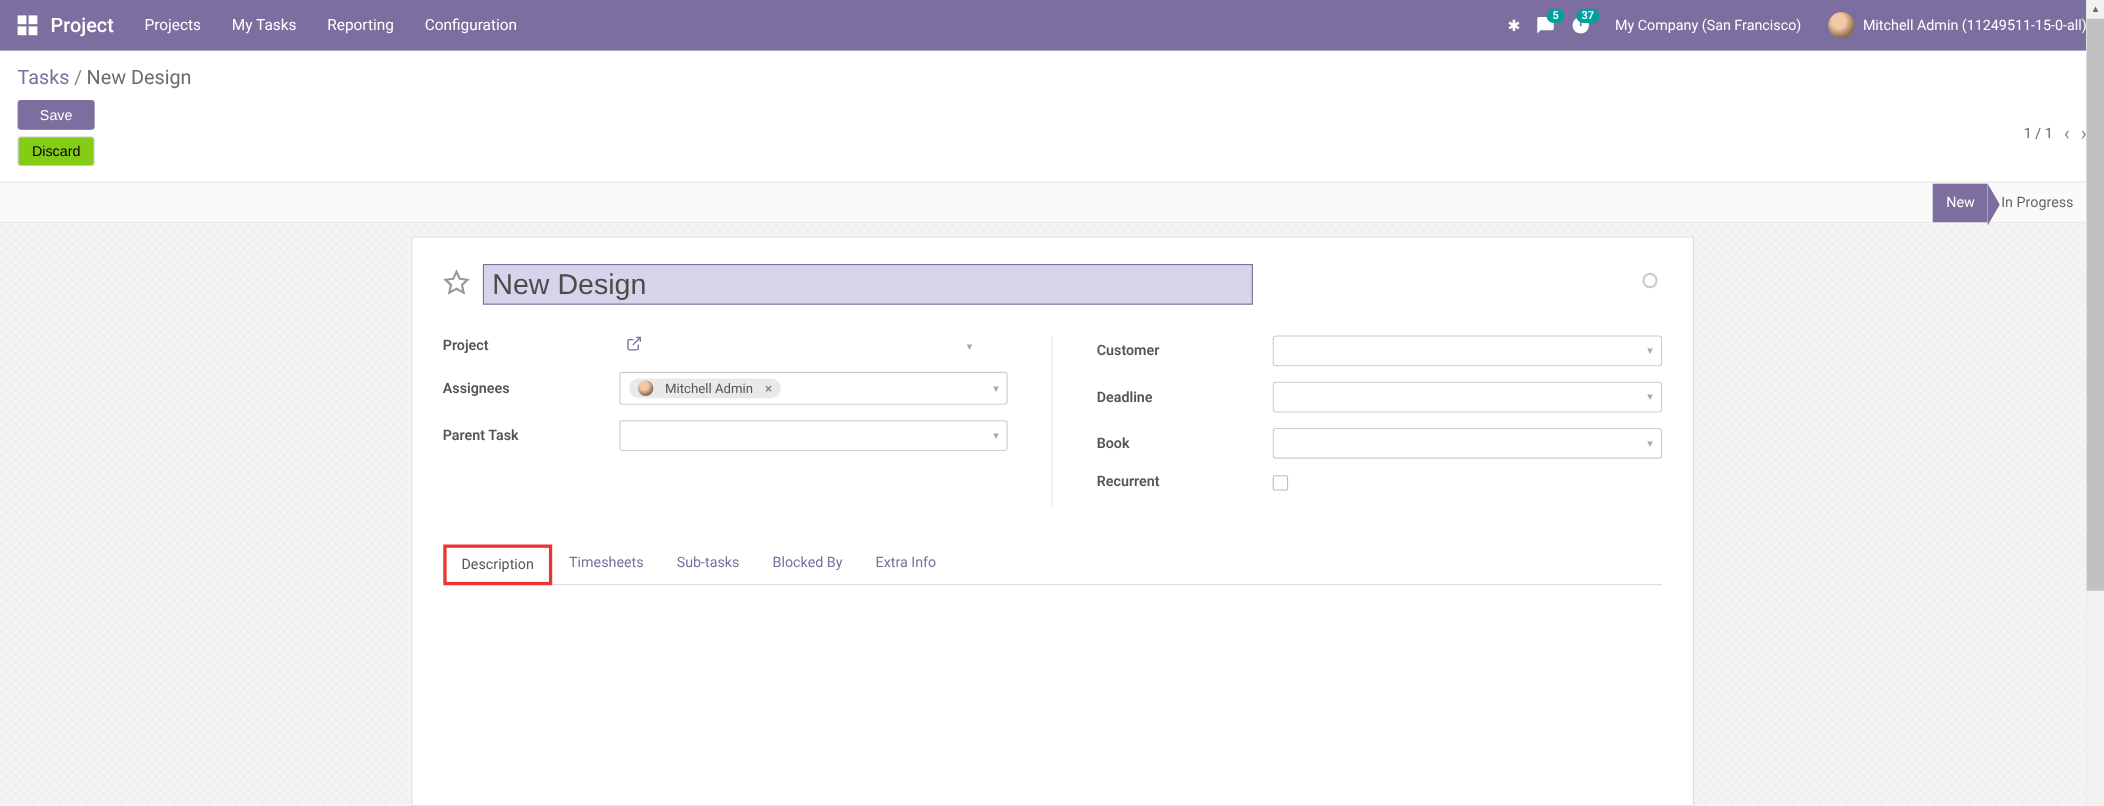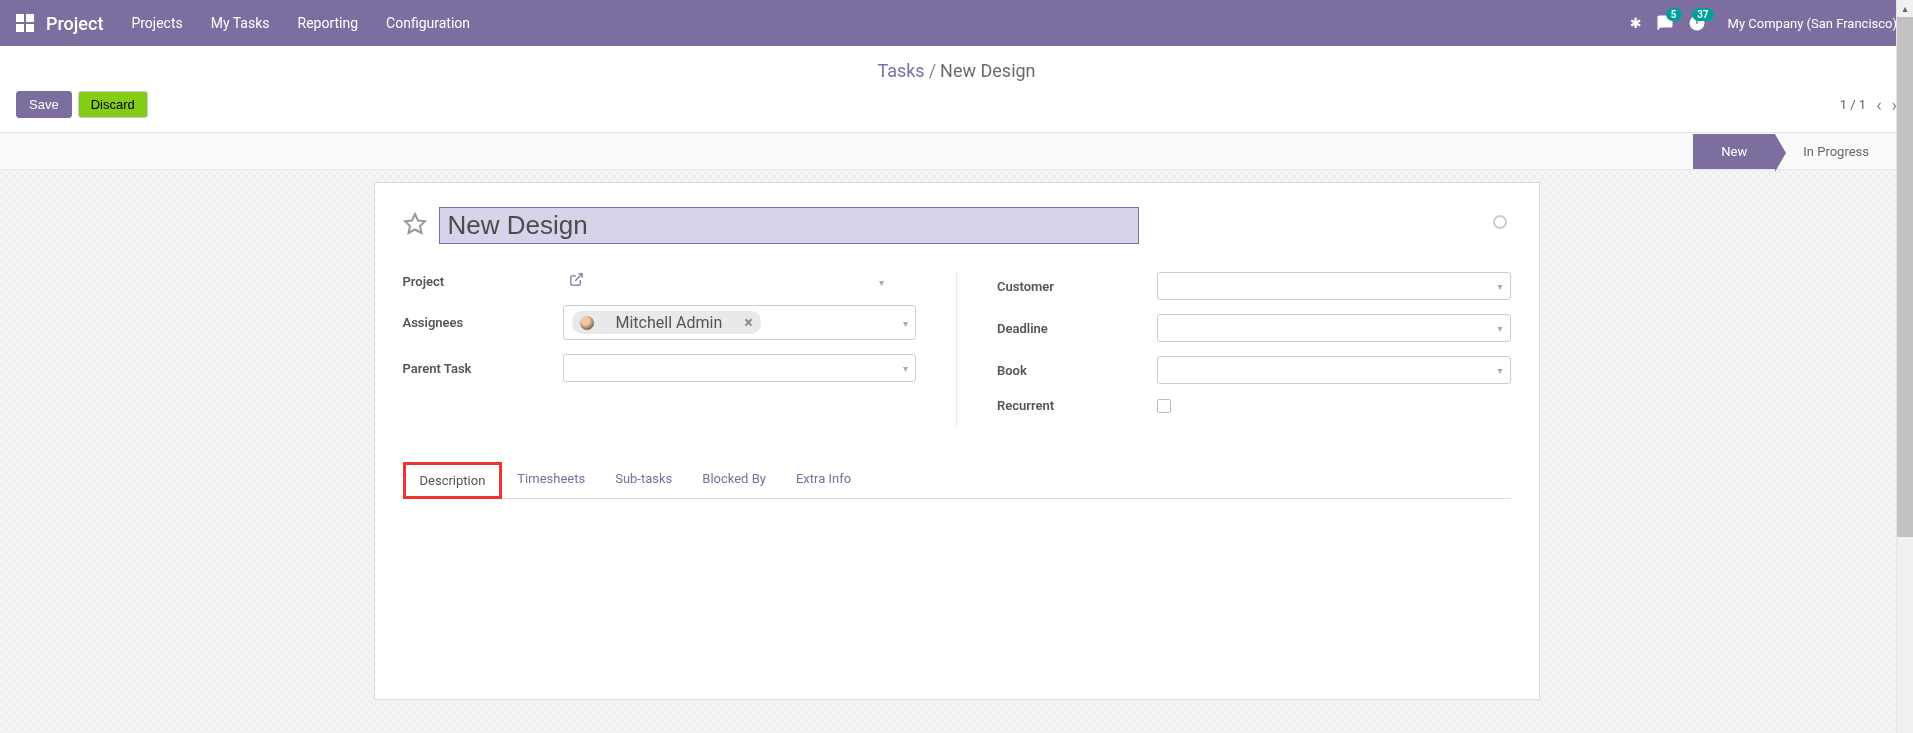--- a/index.html
+++ b/index.html
@@ -16,37 +16,37 @@
   .systray { display: flex; align-items: center; gap: 14px; }
   .bug-icon { font-size: 14px; cursor: pointer; }
   .badge-wrap { position: relative; display: flex; align-items: center; cursor: pointer; }
   .badge-wrap svg { width: 18px; height: 18px; }
   .badge { position: absolute; top: -6px; right: -8px; background: #00a09d; color: #fff; font-size: 10px; border-radius: 8px; padding: 1px 5px; font-weight: 600; }
   .company { font-size: 13px; cursor: pointer; margin-left: 8px; }
   .user { display: flex; align-items: center; gap: 8px; cursor: pointer; margin-left: 10px; }
   .avatar { width: 24px; height: 24px; border-radius: 50%; background: radial-gradient(circle at 40% 35%, #f3c9a5 30%, #8a6b4f 70%); }
   
   
-  .crumbbar { padding: 14px 16px 0 16px; display: flex; align-items: center; justify-content: center; }
+  .crumbbar { padding: 14px 16px 0 16px; display: flex; align-items: center; justify-content: flex-start; }
   .crumbs { font-size: 18px; display: flex; align-items: center; gap: 4px; }
   .crumb-root { color: #7c6e9e; cursor: pointer; }
   .crumb-sep { color: #888; }
   .crumb-current { color: #6b6b6b; }
   
   
   .actionbar { padding: 10px 16px 14px 16px; display: flex; align-items: center; justify-content: space-between; }
-  .btns { display: flex; gap: 6px; }
+  .btns { display: flex; gap: 6px; flex-direction: column; }
   .btn { padding: 5px 12px; border: 1px solid #ccc; border-radius: 3px; background: #84cc16; cursor: pointer; font-size: 13px; }
   .btn-primary { background: #7c6e9e; border-color: #7c6e9e; color: #fff; }
   .pager { display: flex; align-items: center; gap: 10px; color: #666; }
   .pager-nav { cursor: pointer; color: #888; font-size: 18px; }
   
   
   .statusband { background: #fafafa; border-top: 1px solid #e5e5e5; border-bottom: 1px solid #e5e5e5; padding: 0 16px 0 0; display: flex; justify-content: flex-end; height: 38px; align-items: center; }
-  .status-stage { padding: 10px 28px; font-size: 13px; color: #666; position: relative; cursor: pointer; }
+  .status-stage { padding: 10px 12px; font-size: 13px; color: #666; position: relative; cursor: pointer; }
   .status-stage.active { background: #7c6e9e; color: #fff; }
   .status-stage.active::after {
     content: ""; position: absolute; right: -11px; top: 0; width: 0; height: 0;
     border-top: 19px solid transparent; border-bottom: 19px solid transparent; border-left: 11px solid #7c6e9e; z-index: 2;
   }
   .status-stage.active::before {
     content: ""; position: absolute; right: -13px; top: 0; width: 0; height: 0;
     border-top: 19px solid transparent; border-bottom: 19px solid transparent; border-left: 13px solid #fff; z-index: 1;
   }
 
@@ -70,21 +70,21 @@
   .field-row { display: flex; align-items: center; margin-bottom: 14px; }
   .field-label { width: 160px; font-weight: 600; color: #555; font-size: 13px; }
   .field-control { flex: 1; position: relative; }
   .sel {
     width: 100%; padding: 5px 24px 5px 8px; border: 1px solid #ccc; border-radius: 3px;
     font-size: 13px; background: #fff; color: #555; min-height: 28px; display: flex; align-items: center;
   }
   .sel-caret { position: absolute; right: 8px; top: 50%; transform: translateY(-50%); color: #aaa; pointer-events: none; font-size: 10px; }
   .ext-link { color: #7c6e9e; margin-left: 6px; cursor: pointer; font-size: 15px; }
   .project-row .sel { width: calc(100% - 24px); display: inline-flex; }
-  .tag-chip { display: inline-flex; align-items: center; background: #e9e9e9; border-radius: 10px; padding: 2px 8px; font-size: 16px; color: #555; gap: 22px; }
+  .tag-chip { display: inline-flex; align-items: center; background: #e9e9e9; border-radius: 10px; padding: 2px 8px; font-size: 12px; color: #555; gap: 11px; }
   .tag-chip .mini-av { width: 14px; height: 14px; border-radius: 50%; background: radial-gradient(circle at 40% 35%, #f3c9a5 30%, #8a6b4f 70%); }
   .tag-chip .x { cursor: pointer; color: #888; font-weight: bold; }
   .checkbox { width: 14px; height: 14px; border: 1px solid #bbb; border-radius: 2px; background: #fff; cursor: pointer; }
 
   
   .tabs { display: flex; gap: 0; border-bottom: 1px solid #ddd; margin-top: 34px; }
   .tab { padding: 8px 14px; color: #7c6e9e; font-size: 13px; cursor: pointer; border: 1px solid transparent; border-bottom: none; position: relative; top: 1px;}
   .tab.active { color: #555; }
   .tab.highlighted { border: 3px solid #e33; }
   
@@ -119,20 +119,24 @@
         </svg>
       <span class="badge">5</span>
     </div>
     <div class="badge-wrap">
       <svg viewBox="0 0 24 24" fill="#fff">
           <path d="M12 2a10 10 0 100 20 10 10 0 000-20zm1 11h-2V7h2v6z"></path>
         </svg>
       <span class="badge">37</span>
     </div>
     <div class="company">My Company (San Francisco)</div>
+    <div class="user">
+      <div class="avatar"></div>
+      <span>Mitchell Admin (11249511-15-0-all)</span>
+    </div>
   </div>
 </div>
 
 <div class="crumbbar">
   <div class="crumbs">
     <span class="crumb-root">Tasks</span>
     <span class="crumb-sep">/</span>
     <span class="crumb-current">New Design</span>
   </div>
 </div>

